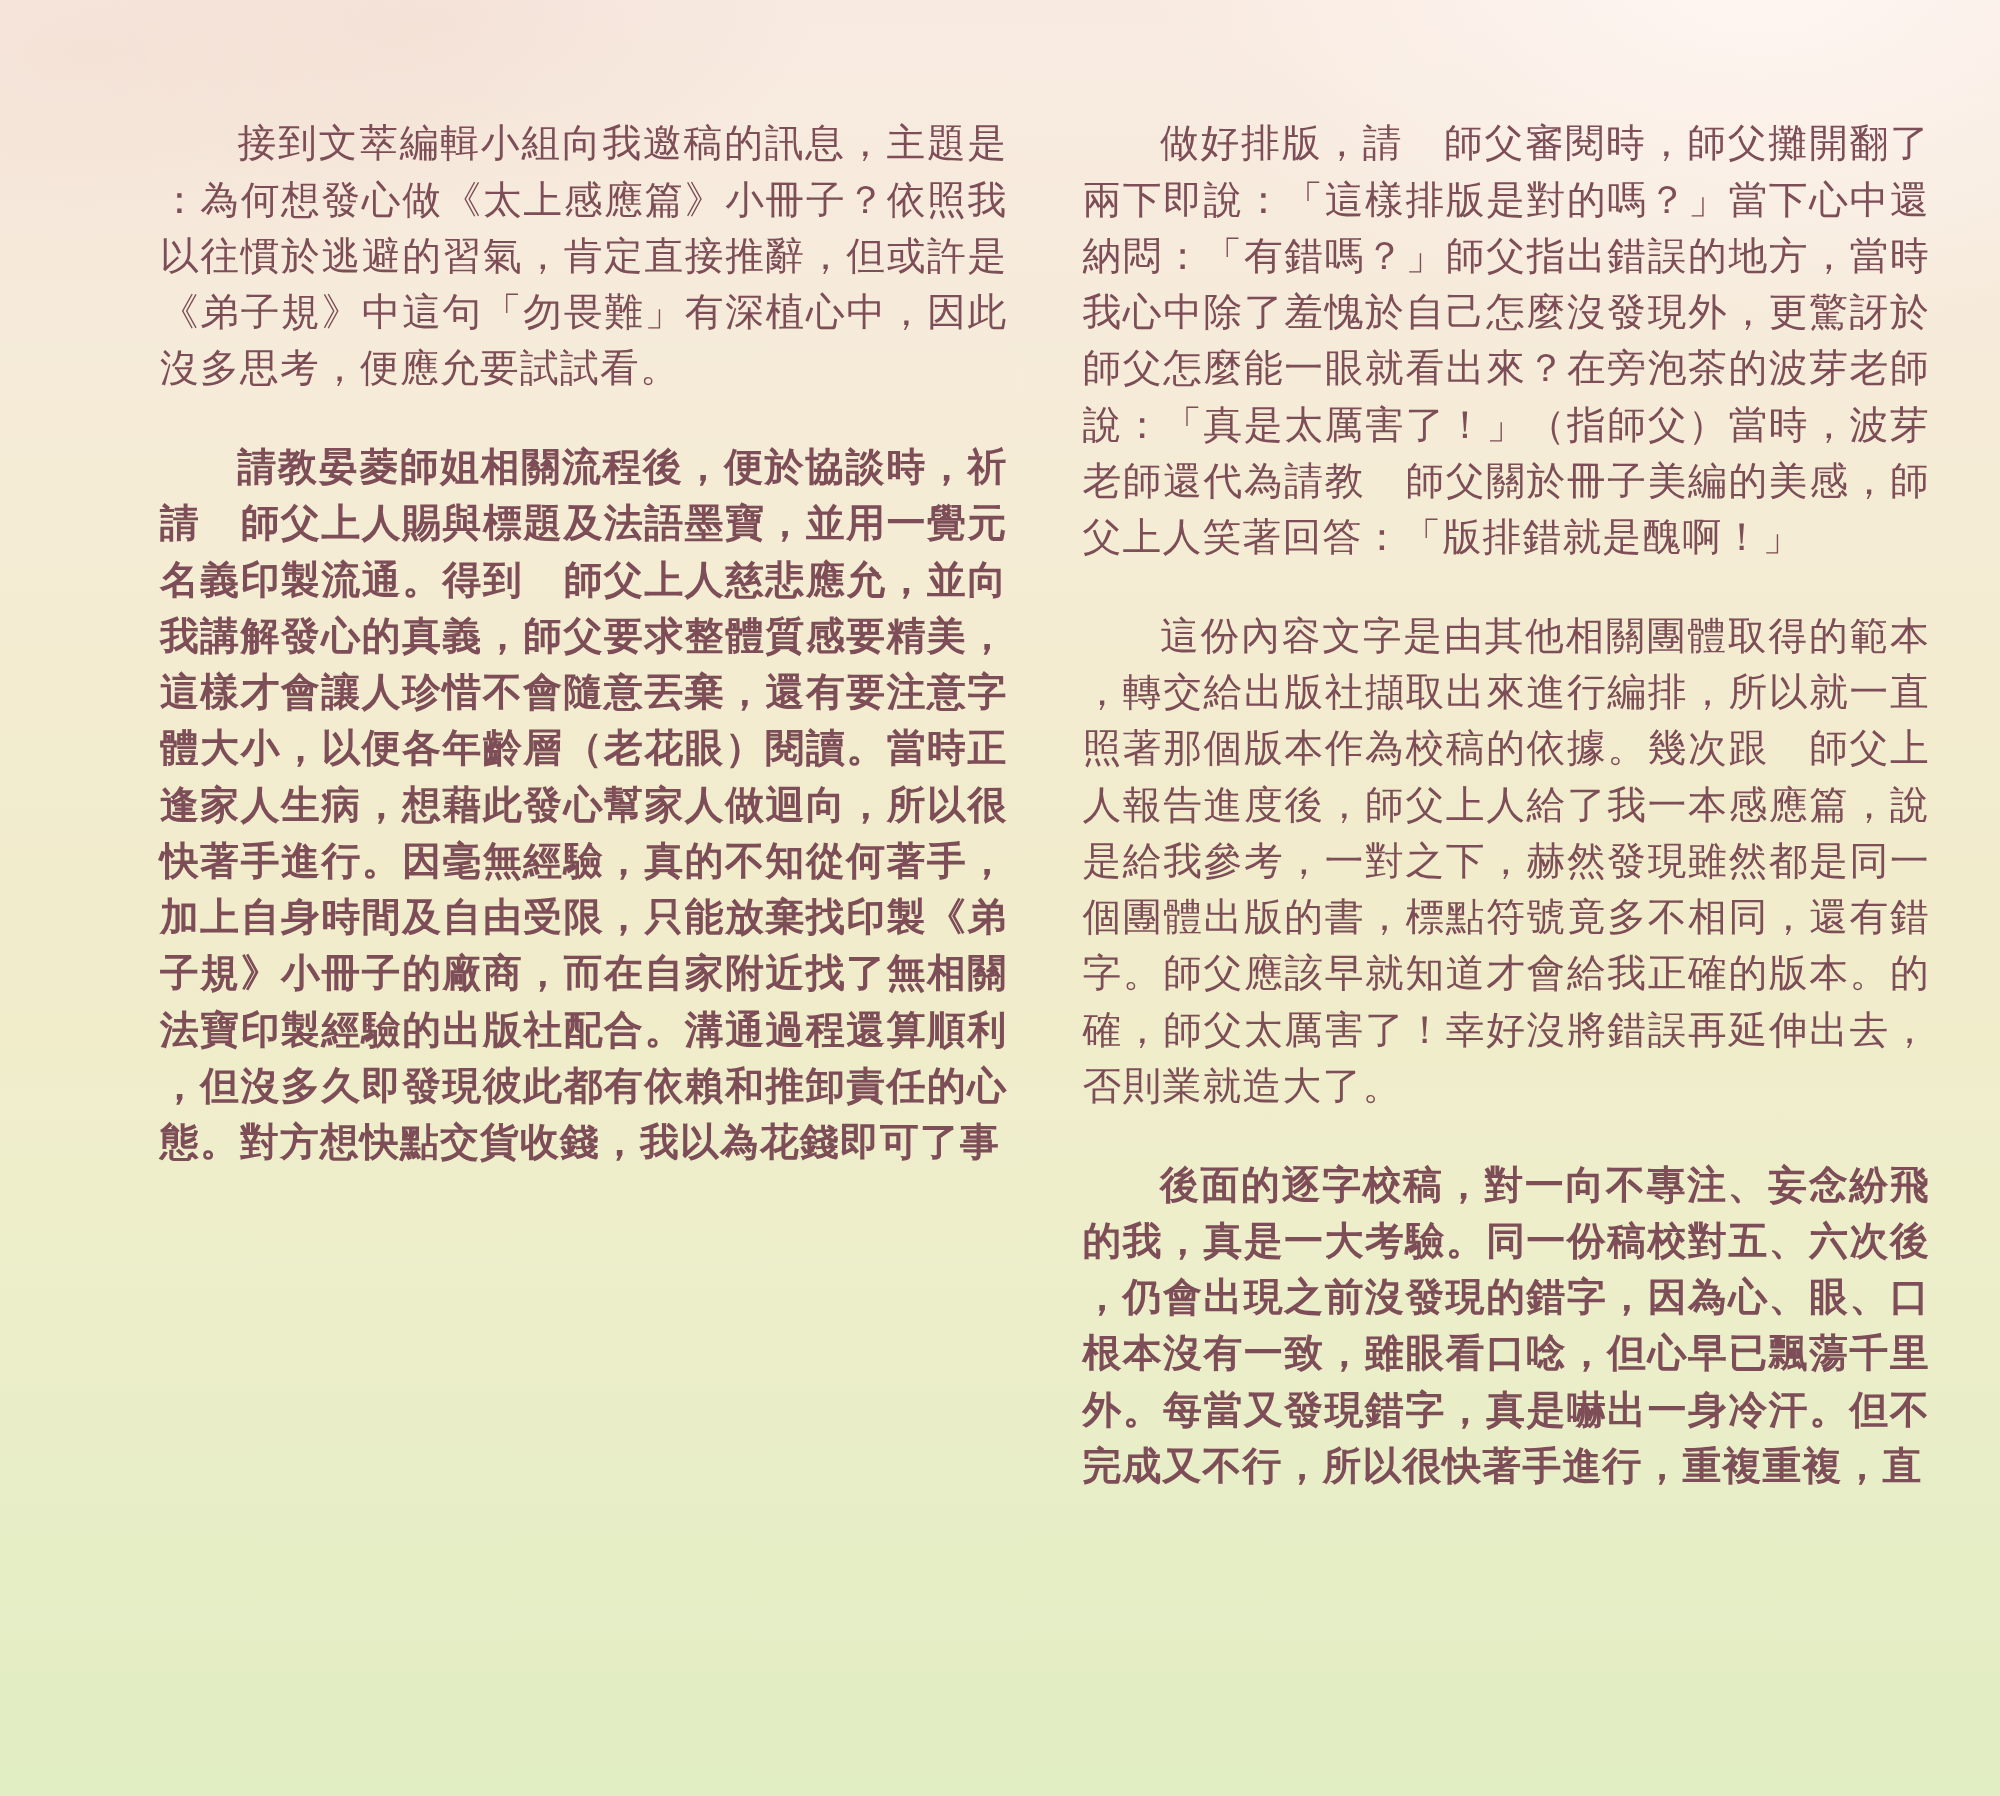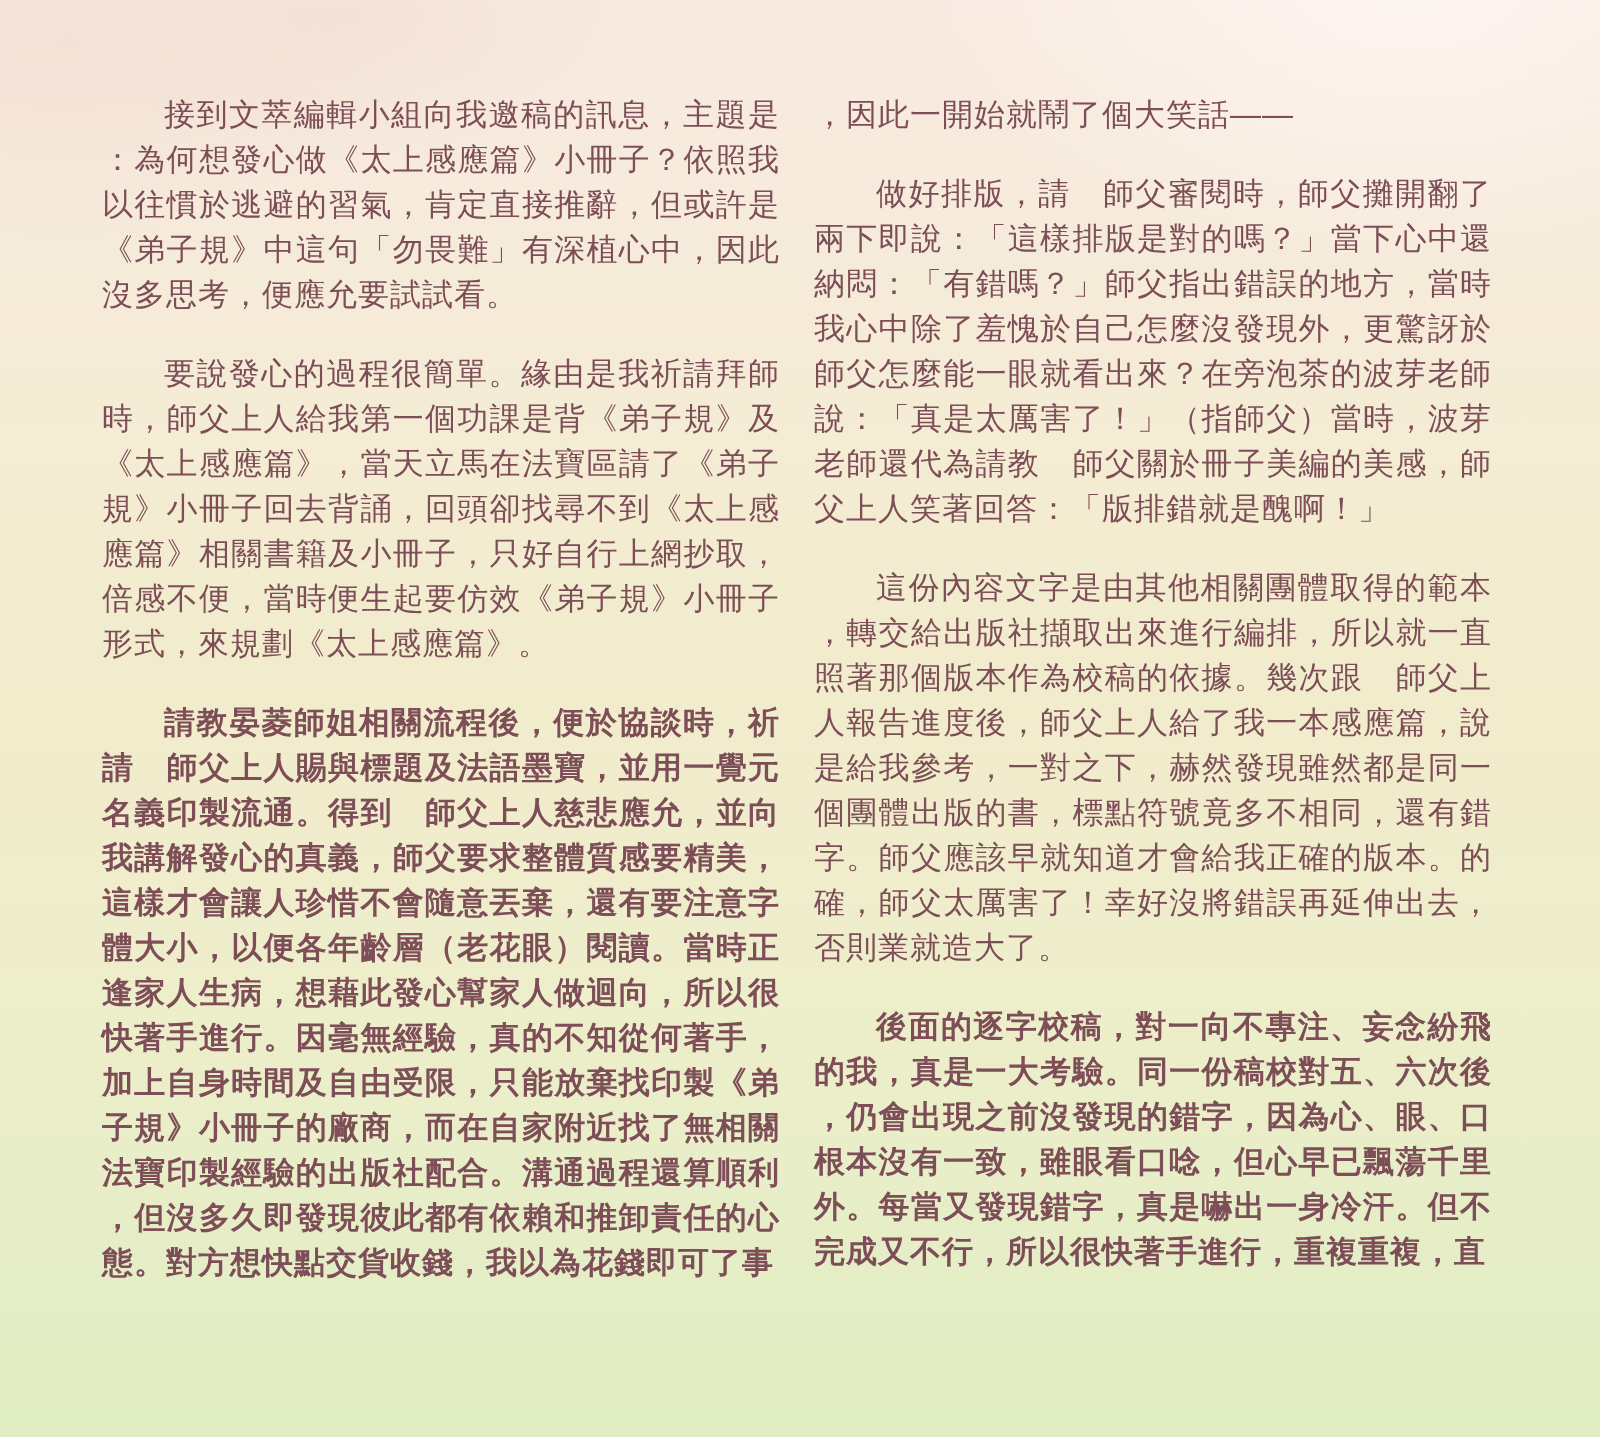--- a/index.html
+++ b/index.html
@@ -31,20 +31,21 @@
   }
   .article {
     position: absolute;
     left: 102px;
     top: 92px;
     display: flex;
     gap: 34px;
   }
   .column {
     width: 678px;
+    margin-left: 26px;
   }
   .para {
     margin: 0 0 34px 0;
     font-size: 31px;
     line-height: 45px;
     letter-spacing: 1px;
     color: var(--text-color);
     text-align: justify;
     word-break: break-all;
     line-break: anywhere;
@@ -58,23 +59,21 @@
     font-weight: bold;
   }
 </style>
 </head>
 <body>
 
 <div class="page">
   <div class="article">
     <div class="column">
         <p class="para indent">接到文萃編輯小組向我邀稿的訊息，主題是：為何想發心做《太上感應篇》小冊子？依照我以往慣於逃避的習氣，肯定直接推辭，但或許是《弟子規》中這句「勿畏難」有深植心中，因此沒多思考，便應允要試試看。</p>
-        <p class="para indent">要說發心的過程很簡單。緣由是我祈請拜師時，師父上人給我第一個功課是背《弟子規》及《太上感應篇》，當天立馬在法寶區請了《弟子規》小冊子回去背誦，回頭卻找尋不到《太上感應篇》相關書籍及小冊子，只好自行上網抄取，倍感不便，當時便生起要仿效《弟子規》小冊子形式，來規劃《太上感應篇》。</p>
         <p class="para indent">請教晏菱師姐相關流程後，便於協談時，祈請　師父上人賜與標題及法語墨寶，並用一覺元名義印製流通。得到　師父上人慈悲應允，並向我講解發心的真義，師父要求整體質感要精美，這樣才會讓人珍惜不會隨意丟棄，還有要注意字體大小，以便各年齡層（老花眼）閱讀。當時正逢家人生病，想藉此發心幫家人做迴向，所以很快著手進行。因毫無經驗，真的不知從何著手，加上自身時間及自由受限，只能放棄找印製《弟子規》小冊子的廠商，而在自家附近找了無相關法寶印製經驗的出版社配合。溝通過程還算順利，但沒多久即發現彼此都有依賴和推卸責任的心態。對方想快點交貨收錢，我以為花錢即可了事</p>
       </div>
     <div class="column">
-        <p class="para">，因此一開始就鬧了個大笑話——</p>
         <p class="para indent">做好排版，請　師父審閱時，師父攤開翻了兩下即說：「這樣排版是對的嗎？」當下心中還納悶：「有錯嗎？」師父指出錯誤的地方，當時我心中除了羞愧於自己怎麼沒發現外，更驚訝於師父怎麼能一眼就看出來？在旁泡茶的波芽老師說：「真是太厲害了！」（指師父）當時，波芽老師還代為請教　師父關於冊子美編的美感，師父上人笑著回答：「版排錯就是醜啊！」</p>
         <p class="para indent">這份內容文字是由其他相關團體取得的範本，轉交給出版社擷取出來進行編排，所以就一直照著那個版本作為校稿的依據。幾次跟　師父上人報告進度後，師父上人給了我一本感應篇，說是給我參考，一對之下，赫然發現雖然都是同一個團體出版的書，標點符號竟多不相同，還有錯字。師父應該早就知道才會給我正確的版本。的確，師父太厲害了！幸好沒將錯誤再延伸出去，否則業就造大了。</p>
         <p class="para indent">後面的逐字校稿，對一向不專注、妄念紛飛的我，真是一大考驗。同一份稿校對五、六次後，仍會出現之前沒發現的錯字，因為心、眼、口根本沒有一致，雖眼看口唸，但心早已飄蕩千里外。每當又發現錯字，真是嚇出一身冷汗。但不完成又不行，所以很快著手進行，重複重複，直</p>
       </div>
   </div>
 </div>
 
 </body></html>

